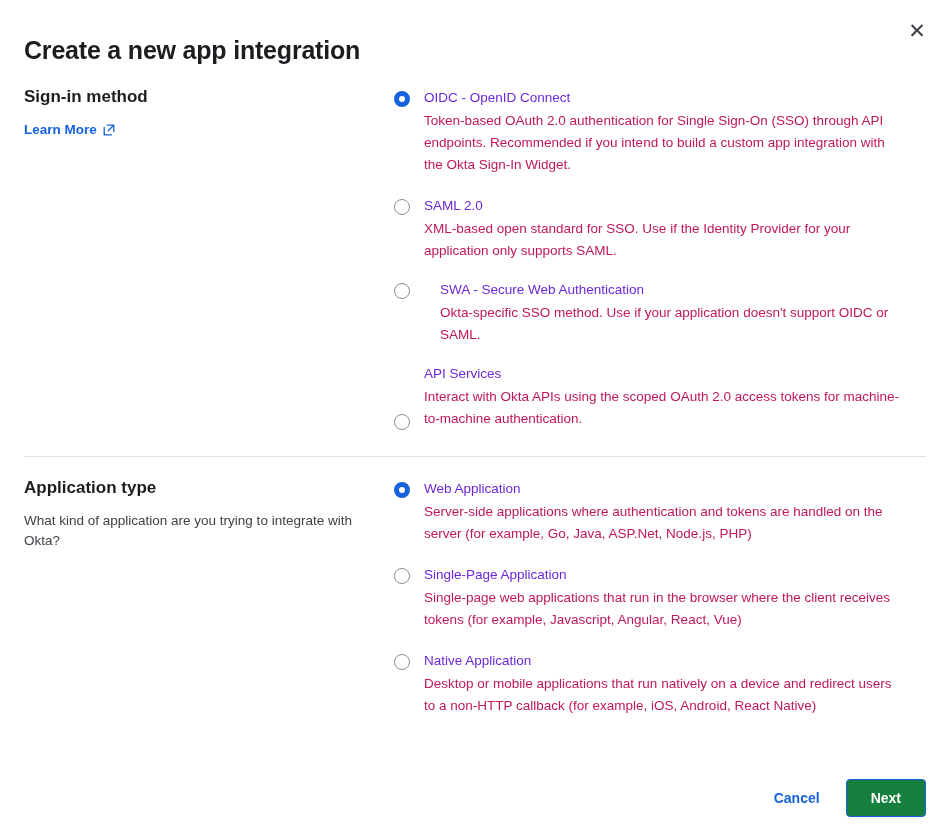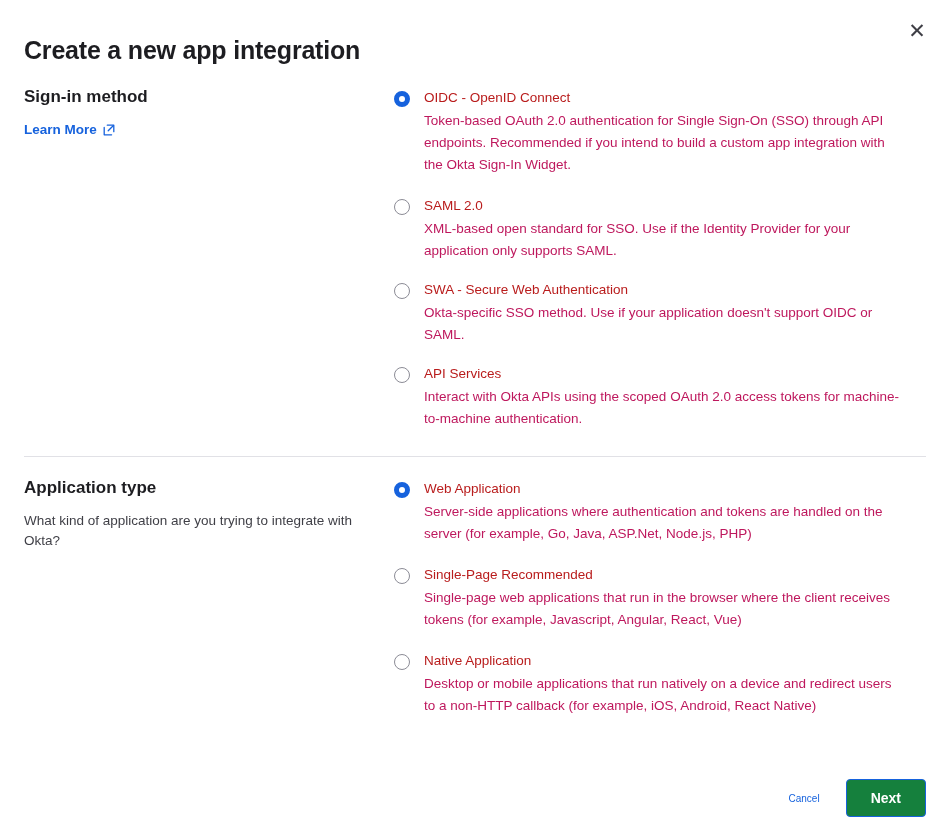--- a/index.html
+++ b/index.html
@@ -114,21 +114,21 @@
   .radio.checked {
     border: 5px solid #1662dd;
     background: #ffffff;
   }
   .option-body {
     flex: 1 1 auto;
   }
   .option-label {
     font-size: 13.5px;
     line-height: 20px;
-    color: #b91c1c;
+    color: #6d28d9;
     cursor: pointer;
     display: block;
   }
   .option-desc {
     font-size: 13.5px;
     line-height: 22px;
     color: #be185d;
     margin-top: 2px;
     max-width: 510px;
   }
@@ -147,22 +147,22 @@
     align-items: center;
     justify-content: flex-end;
     gap: 16px;
     padding: 0 24px;
     background: #ffffff;
   }
   .btn-cancel {
     background: transparent;
     border: none;
     color: #1662dd;
-    font-size: 10px;
-    font-weight: normal;
+    font-size: 14px;
+    font-weight: bold;
     cursor: pointer;
     padding: 8px 10px;
     font-family: "Liberation Sans", sans-serif;
   }
   .btn-next {
     background: #15803d;
     border: 1px solid #1662dd;
     color: #ffffff;
     font-size: 14px;
     font-weight: bold;
@@ -206,29 +206,29 @@
       </div>
 
       <div class="option" style="margin-top:20px;">
         <span class="radio"></span>
         <div class="option-body">
           <span class="option-label">SAML 2.0</span>
           <div class="option-desc">XML-based open standard for SSO. Use if the Identity Provider for your application only supports SAML.</div>
         </div>
       </div>
 
-      <div class="option" style="margin-top:8px;">
+      <div class="option" style="margin-top:8px;gap:16px;">
         <span class="radio"></span>
         <div class="option-body">
           <span class="option-label">SWA - Secure Web Authentication</span>
           <div class="option-desc">Okta-specific SSO method. Use if your application doesn't support OIDC or SAML.</div>
         </div>
       </div>
 
-      <div class="option" style="margin-top:12px;">
+      <div class="option" style="margin-top:12px;align-items:flex-end;">
         <span class="radio"></span>
         <div class="option-body">
           <span class="option-label">API Services</span>
           <div class="option-desc">Interact with Okta APIs using the scoped OAuth 2.0 access tokens for machine-to-machine authentication.</div>
         </div>
       </div>
 
     </div>
   </div>
 
@@ -245,21 +245,21 @@
         <span class="radio checked"></span>
         <div class="option-body">
           <span class="option-label">Web Application</span>
           <div class="option-desc">Server-side applications where authentication and tokens are handled on the server (for example, Go, Java, ASP.Net, Node.js, PHP)</div>
         </div>
       </div>
 
       <div class="option" style="margin-top:20px;">
         <span class="radio"></span>
         <div class="option-body">
-          <span class="option-label">Single-Page Recommended</span>
+          <span class="option-label">Single-Page Application</span>
           <div class="option-desc">Single-page web applications that run in the browser where the client receives tokens (for example, Javascript, Angular, React, Vue)</div>
         </div>
       </div>
 
       <div class="option" style="margin-top:20px;">
         <span class="radio"></span>
         <div class="option-body">
           <span class="option-label">Native Application</span>
           <div class="option-desc">Desktop or mobile applications that run natively on a device and redirect users to a non-HTTP callback (for example, iOS, Android, React Native)</div>
         </div>

